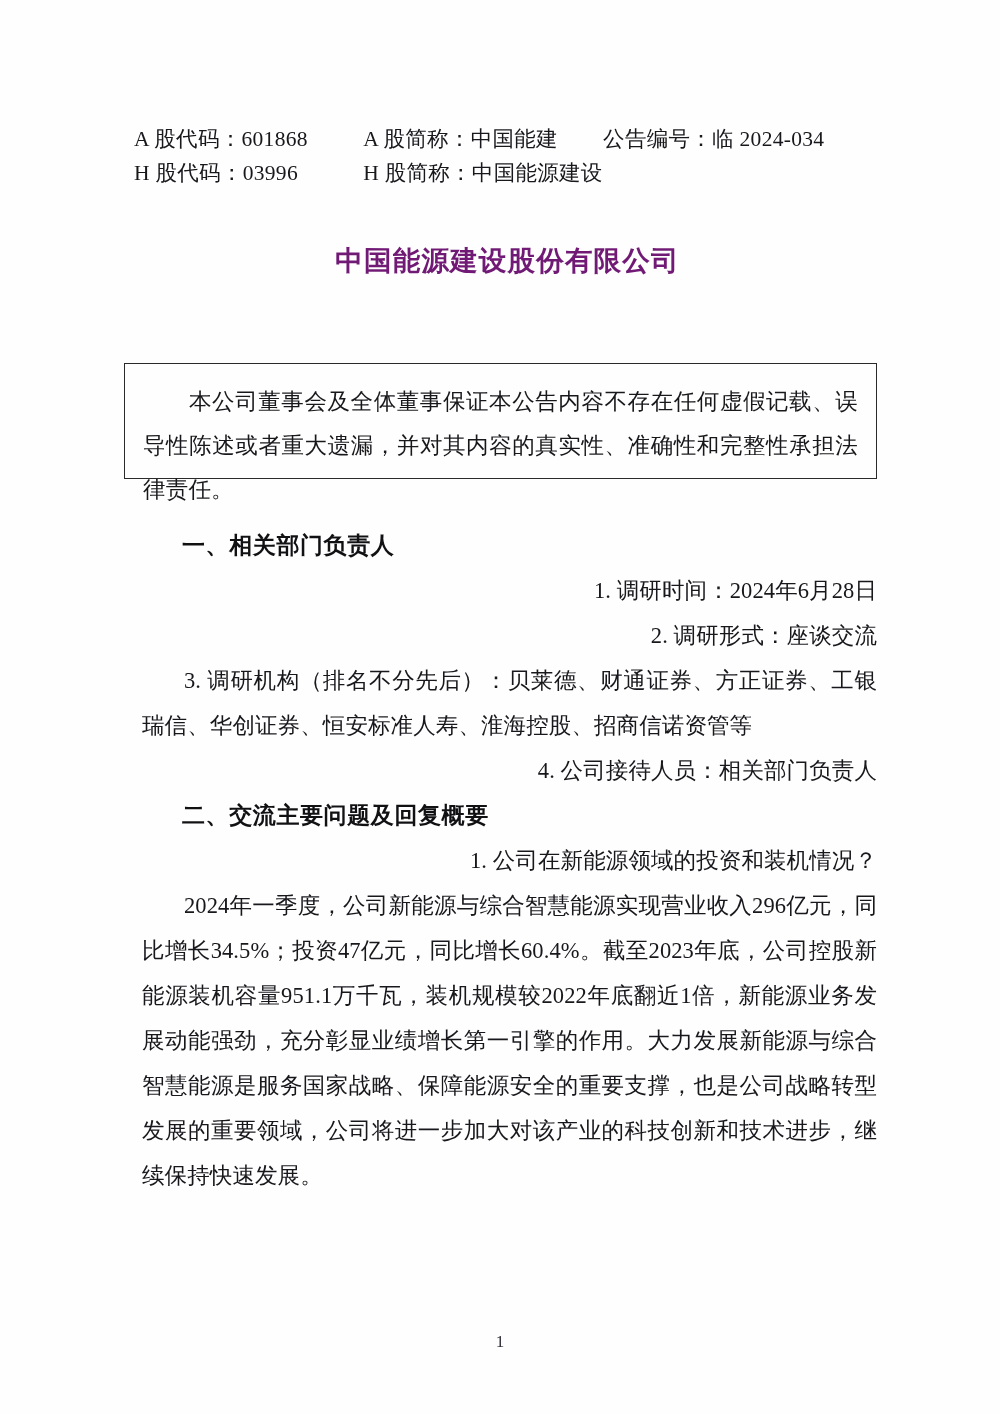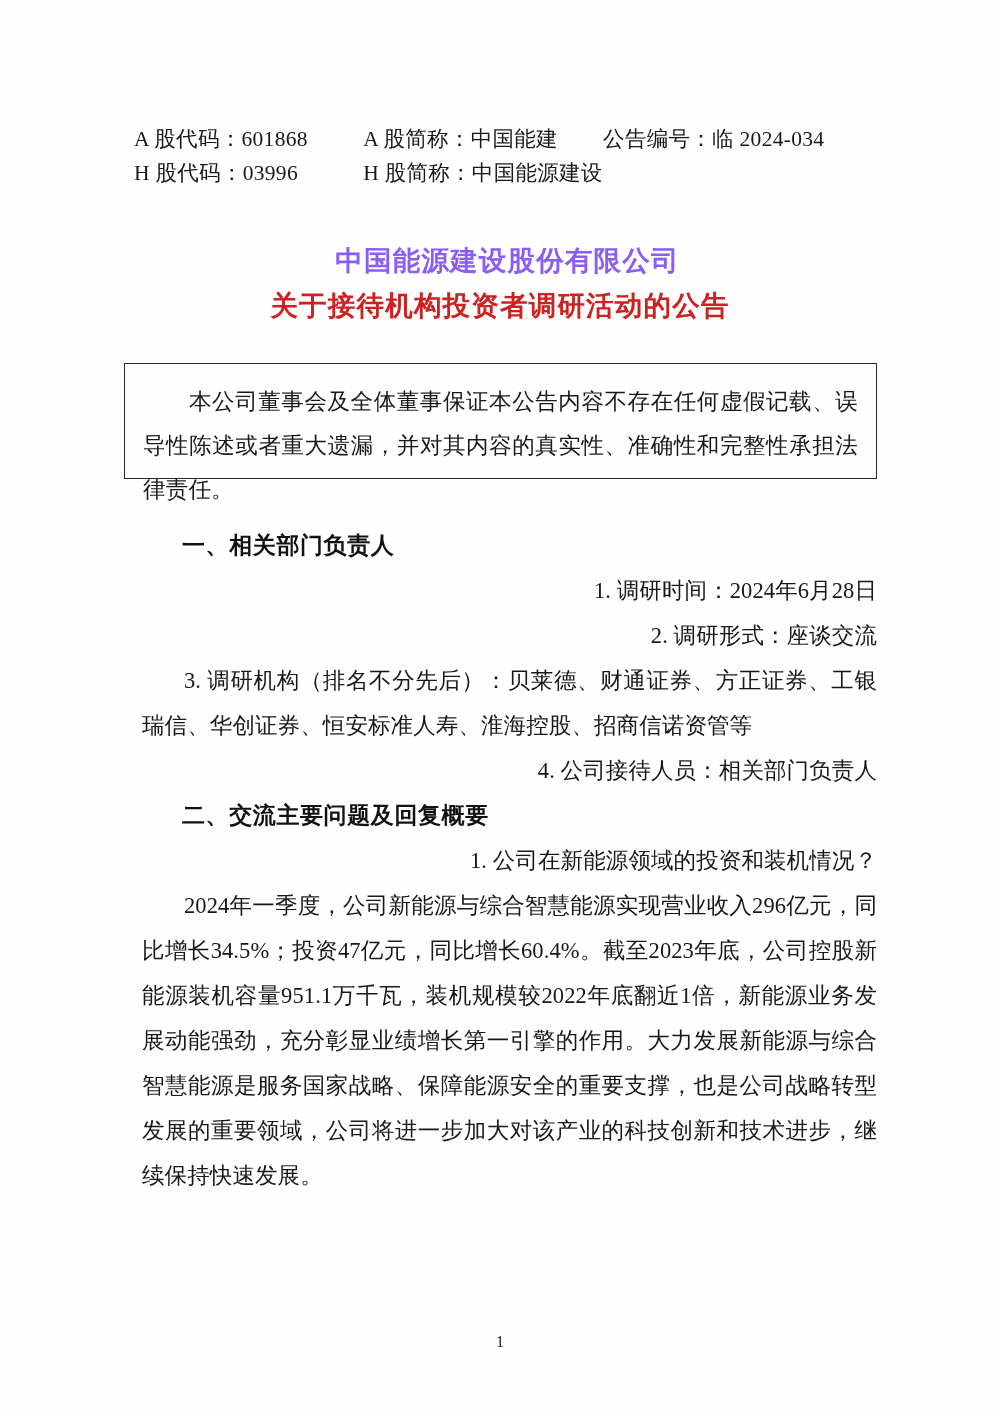--- a/index.html
+++ b/index.html
@@ -129,22 +129,21 @@
       <span class="code-cell-3">公告编号：临 2024-034</span>
     </div>
     <div class="code-row">
       <span class="code-cell-1">H 股代码：03996</span>
       <span class="code-cell-2">H 股简称：中国能源建设</span>
       <span class="code-cell-3"></span>
     </div>
   </div>
 
   <div class="doc-title">
-    <div class="line" id="title-line-1" style="color: #8b5cf6; margin-left: 15px;">中国能源建设股份有限公司</div>
-    <div class="line" id="title-line-2" style="color: rgb(204, 34, 34);">关于接待机构投资者调研活动的公告</div>
+    <div class="line" id="title-line-1" style="color: #701a75; margin-left: 15px;">中国能源建设股份有限公司</div>
   </div>
 
   <div class="disclaimer-box">
     <div class="disclaimer-text">本公司董事会及全体董事保证本公告内容不存在任何虚假记载、误导性陈述或者重大遗漏，并对其内容的真实性、准确性和完整性承担法律责任。</div>
   </div>
 
   <div class="body-area">
 
     <div class="section-heading">一、相关部门负责人</div>
     <div class="para tight">1. 调研时间：2024年6月28日</div>

